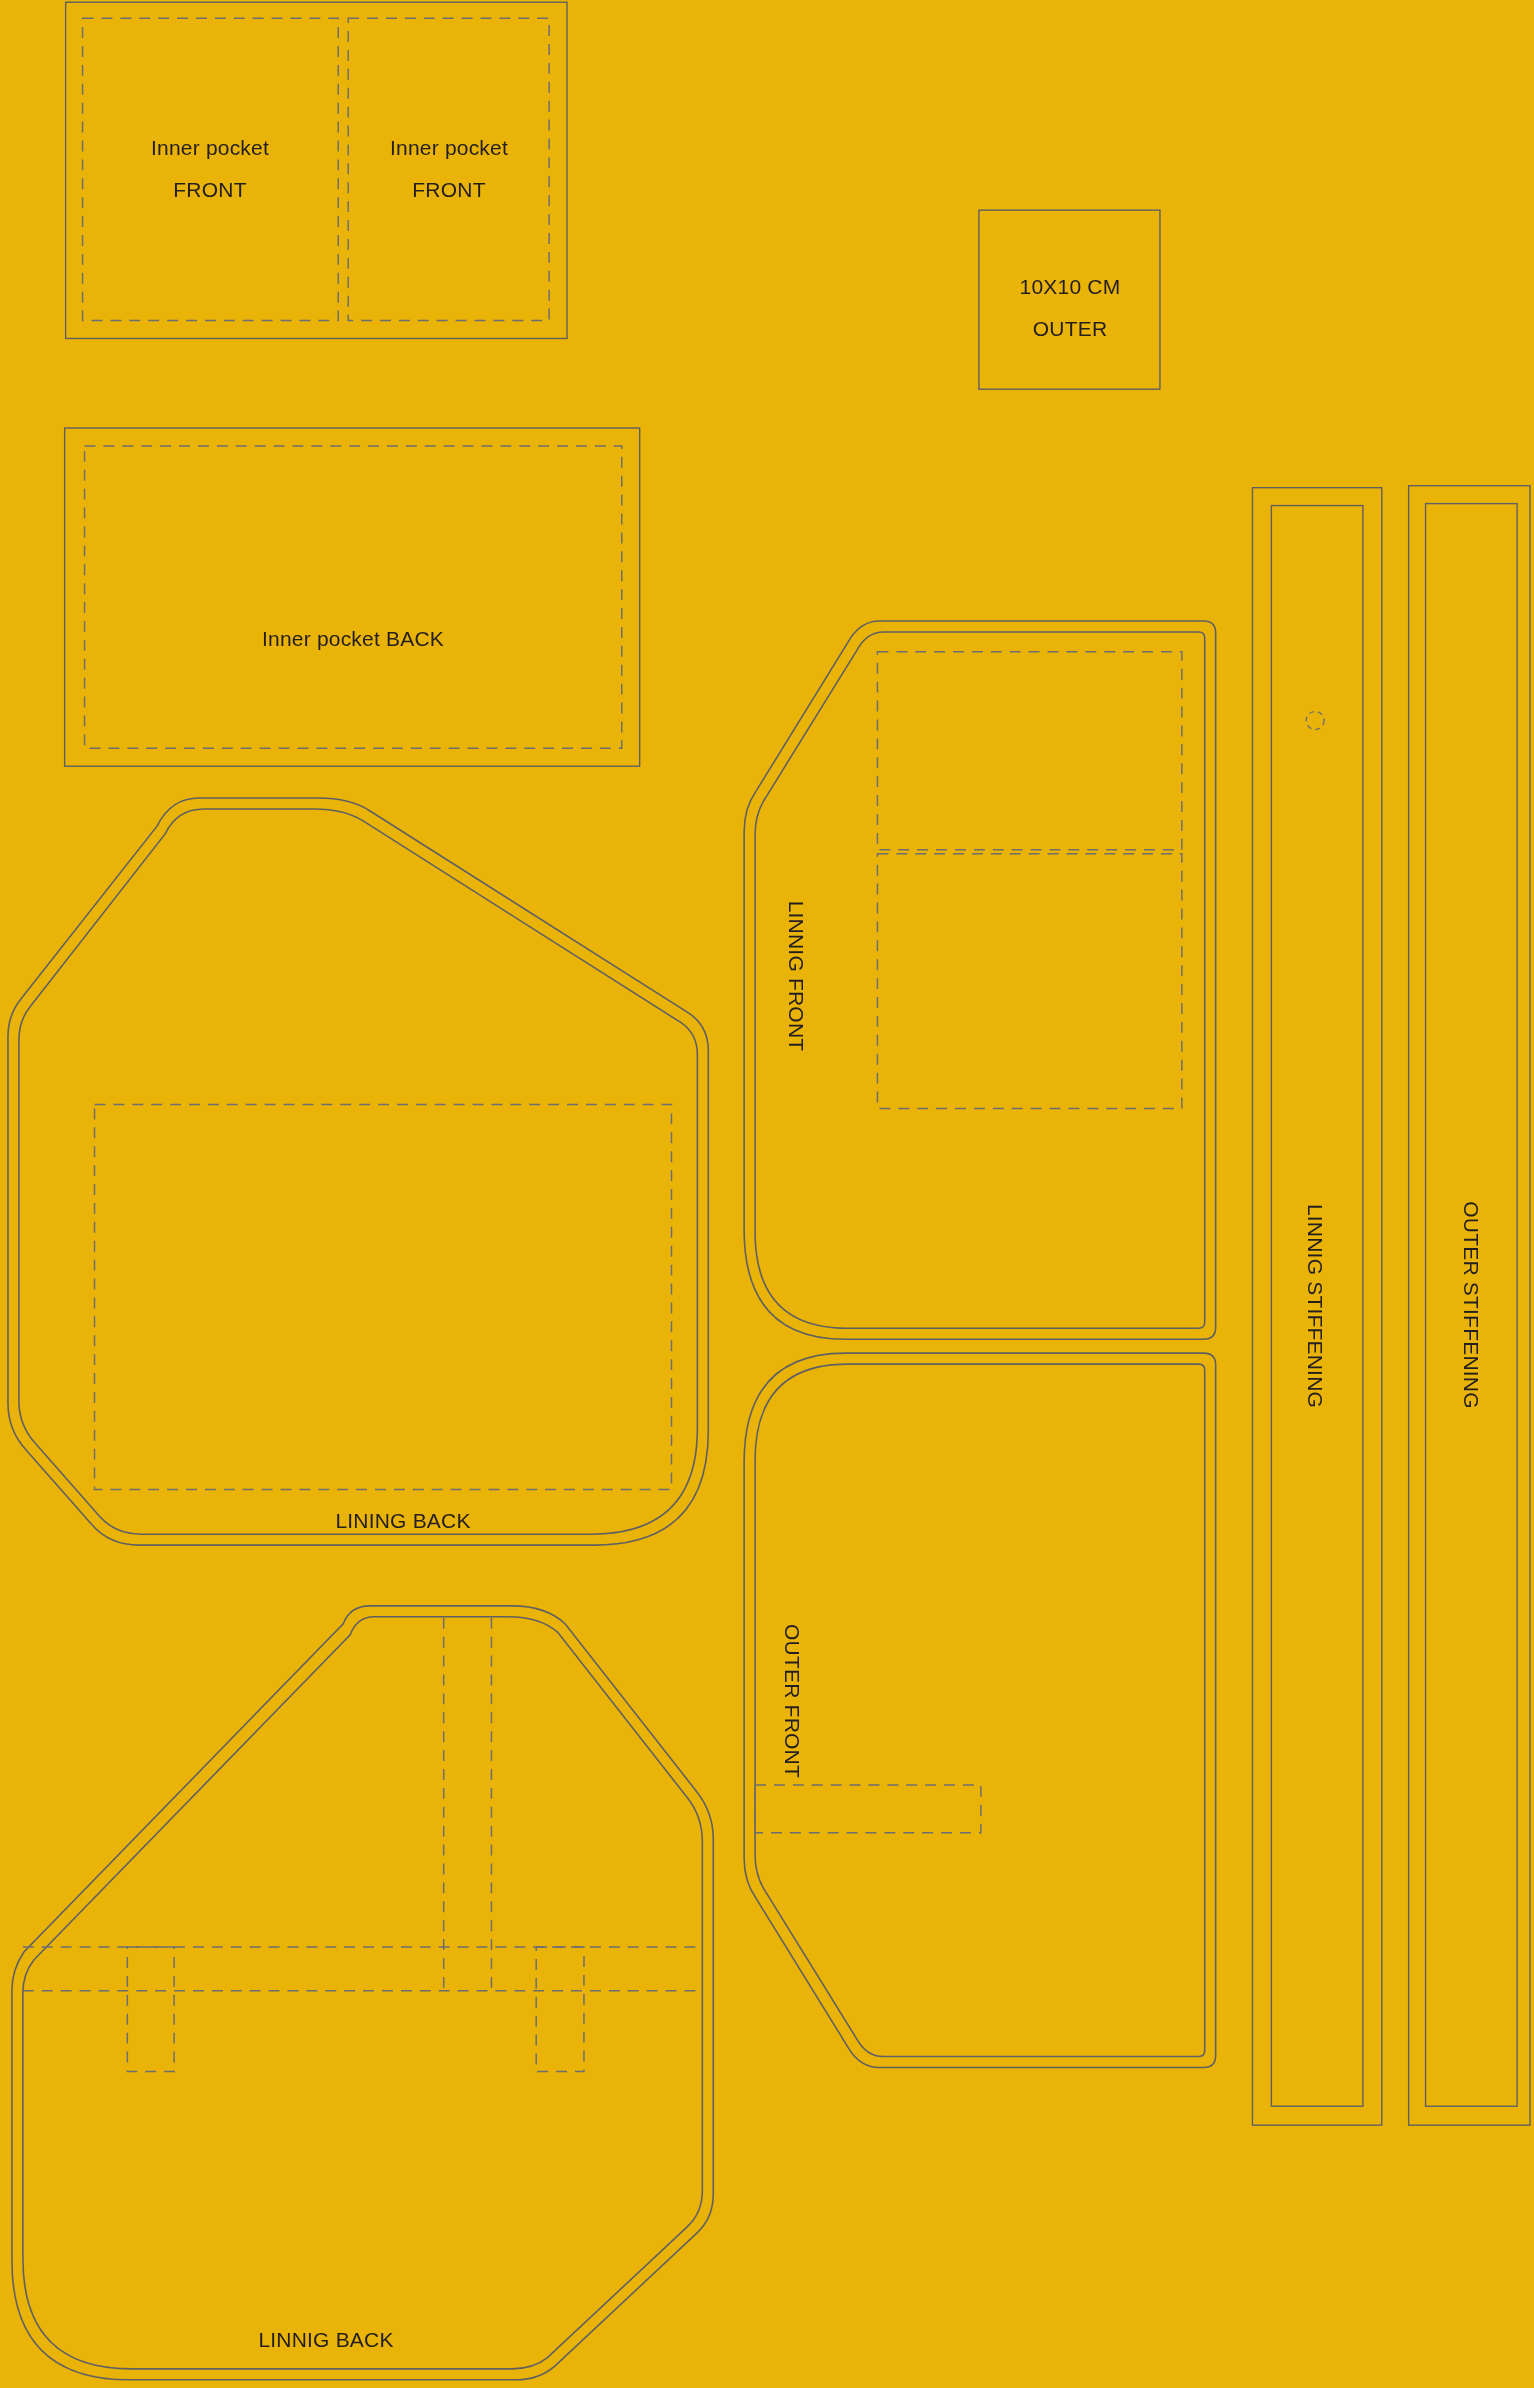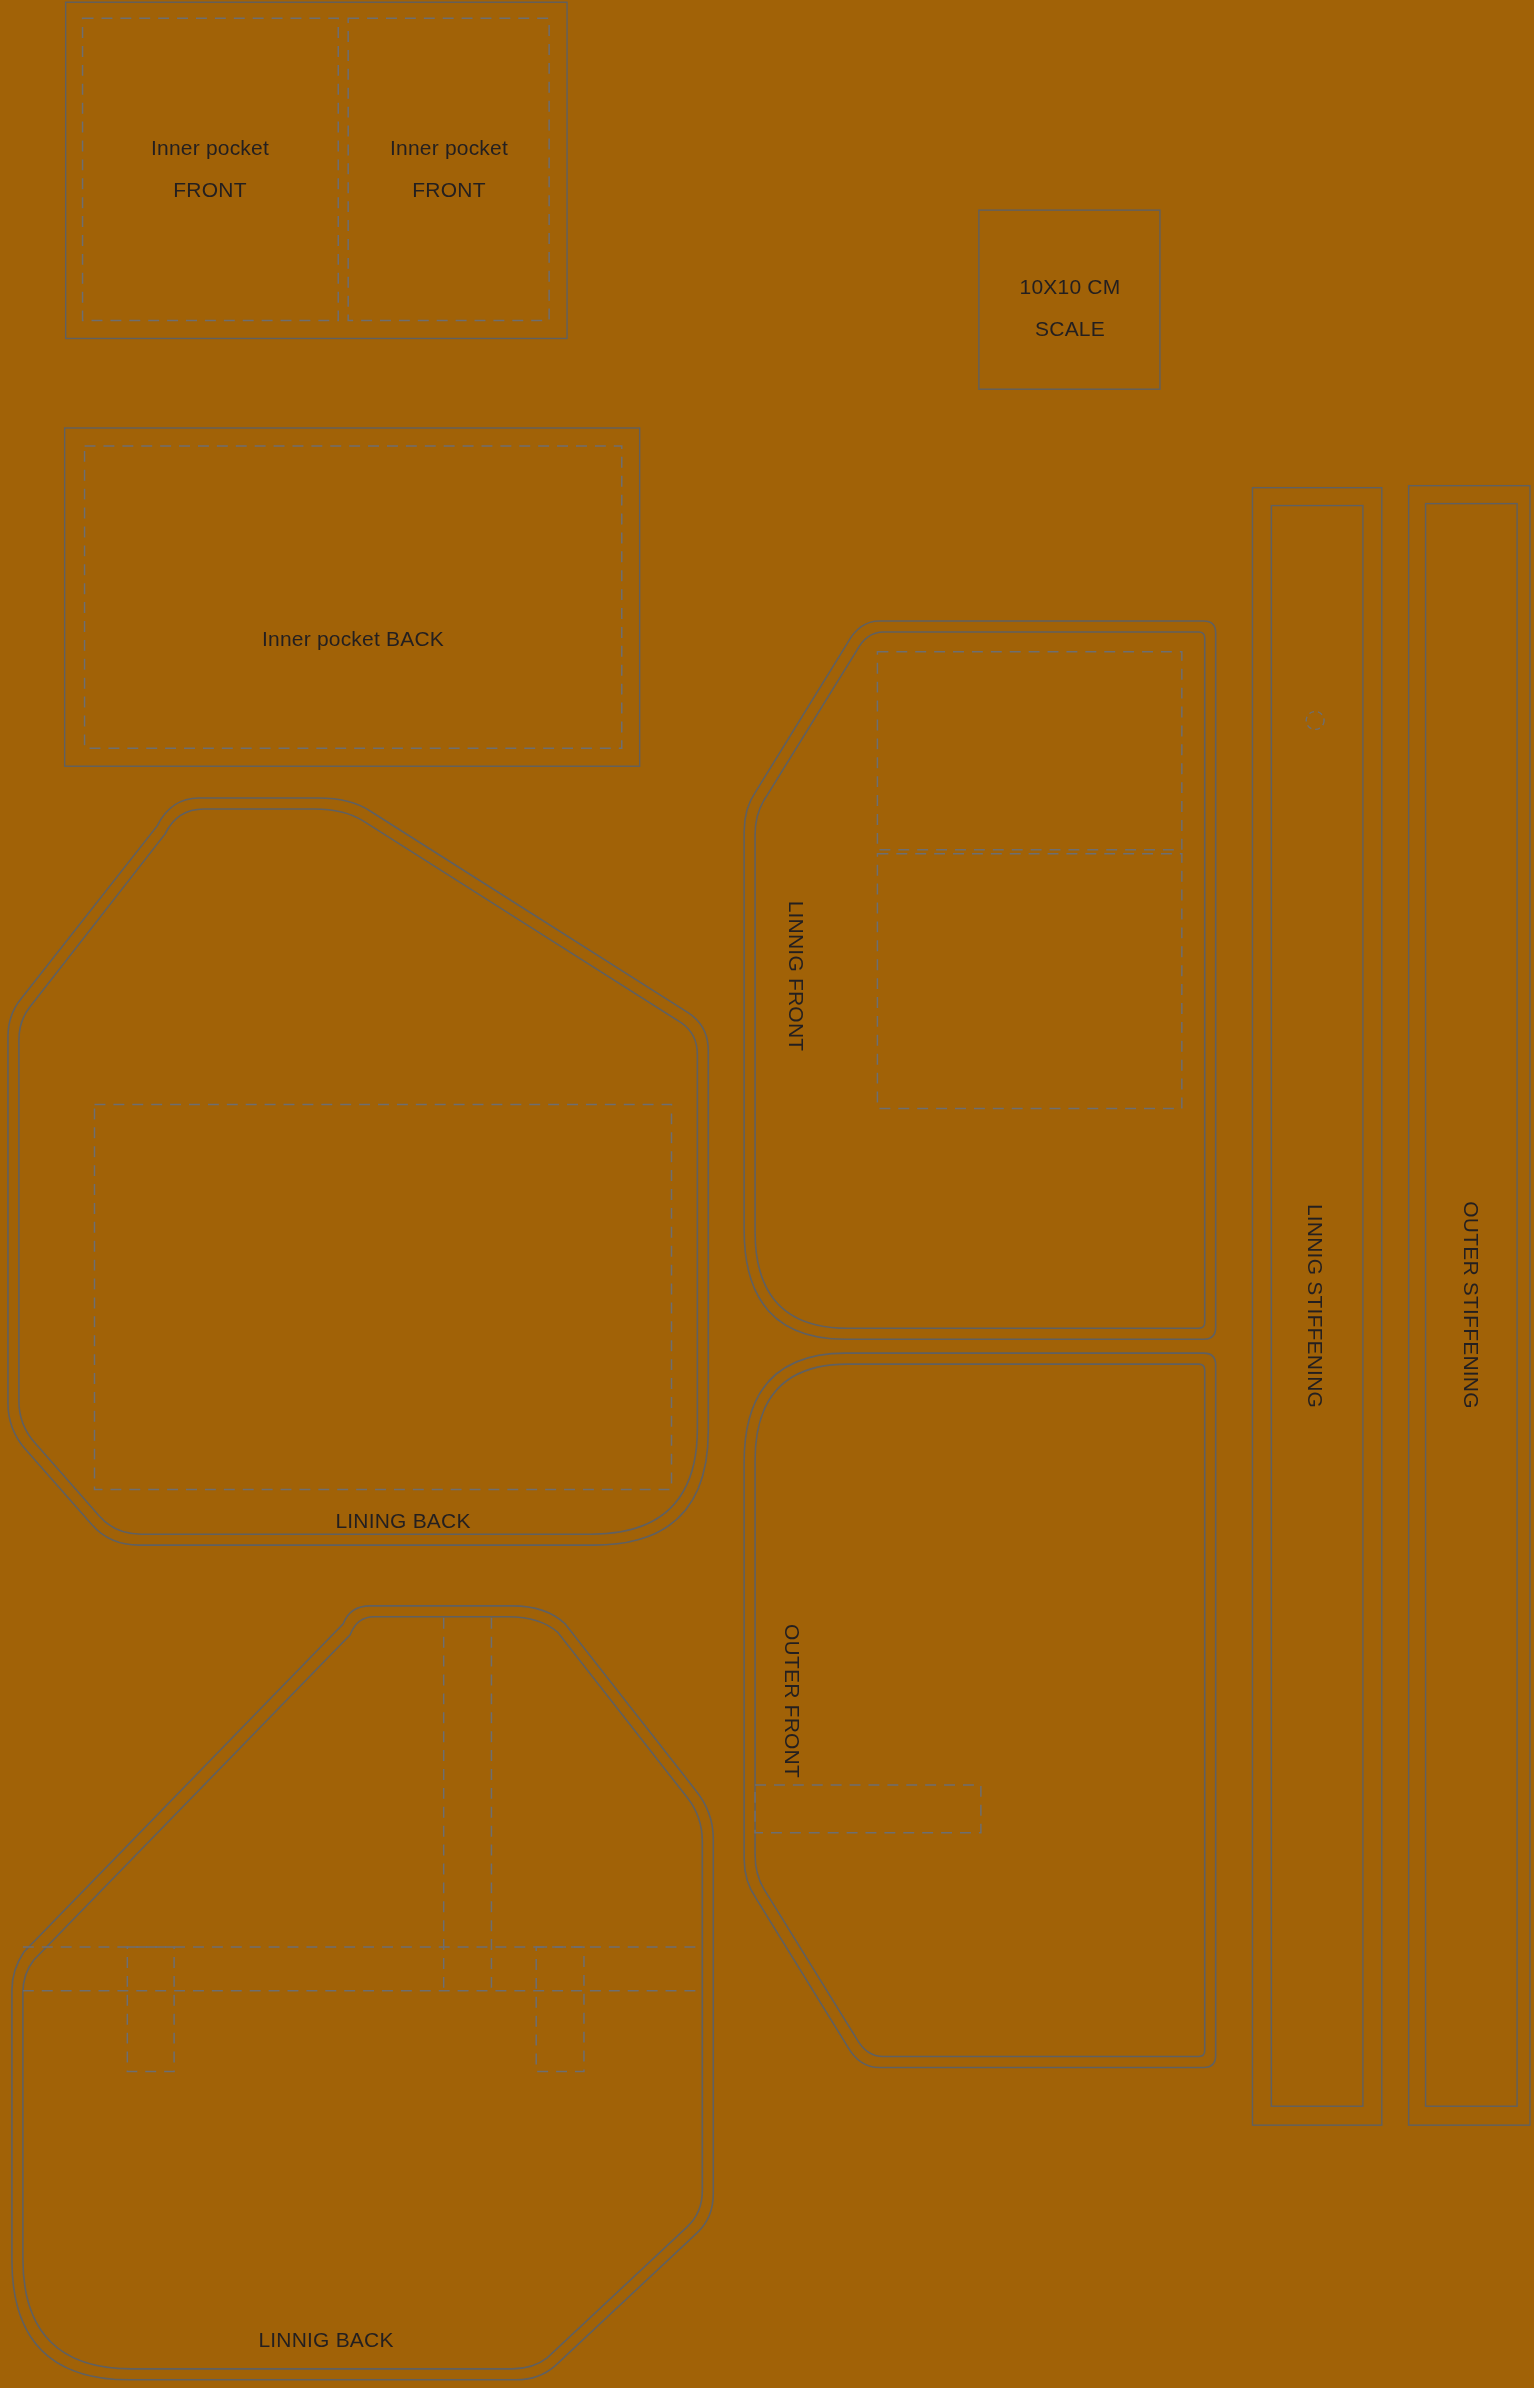--- a/index.html
+++ b/index.html
@@ -1,19 +1,19 @@
 <!DOCTYPE html>
 <html><head>
 <meta charset="utf-8">
 <style>
   html,body{margin:0;padding:0;background:#ffffff;}
   #canvas{
     position:relative;
     width:1534px;height:2388px;
-    background:#a16207;
+    background:#eab308;
     font-family:"Liberation Sans", sans-serif;
     color:#231f20;
     overflow:hidden;
   }
   #pattern-svg{position:absolute;left:0;top:0;}
   .outline{fill:none;stroke:#5f6062;stroke-width:1.6;}
   .outline-thin{fill:none;stroke:#5f6062;stroke-width:1.4;}
   .dashed{fill:none;stroke:#6d6e71;stroke-width:1.5;stroke-dasharray:11 8;}
   .dashed-fine{fill:none;stroke:#6d6e71;stroke-width:1.4;stroke-dasharray:5 4;}
   .label{
@@ -113,21 +113,21 @@
     <span class="l2">FRONT</span>
   </div>
 
   <div class="label" style="left:449px;top:169px;">
     <span>Inner pocket</span>
     <span class="l2">FRONT</span>
   </div>
 
   <div class="label" style="left:1070px;top:308px;">
     <span>10X10 CM</span>
-    <span class="l2">SCALE</span>
+    <span class="l2">OUTER</span>
   </div>
 
   <div class="label" style="left:353px;top:639px;">Inner pocket BACK</div>
 
   <div class="label" style="left:403px;top:1521px;">LINING BACK</div>
 
   <div class="label rot90" style="left:796px;top:976px;">LINNIG FRONT</div>
 
   <div class="label rot90" style="left:792px;top:1701px;">OUTER FRONT</div>
 

